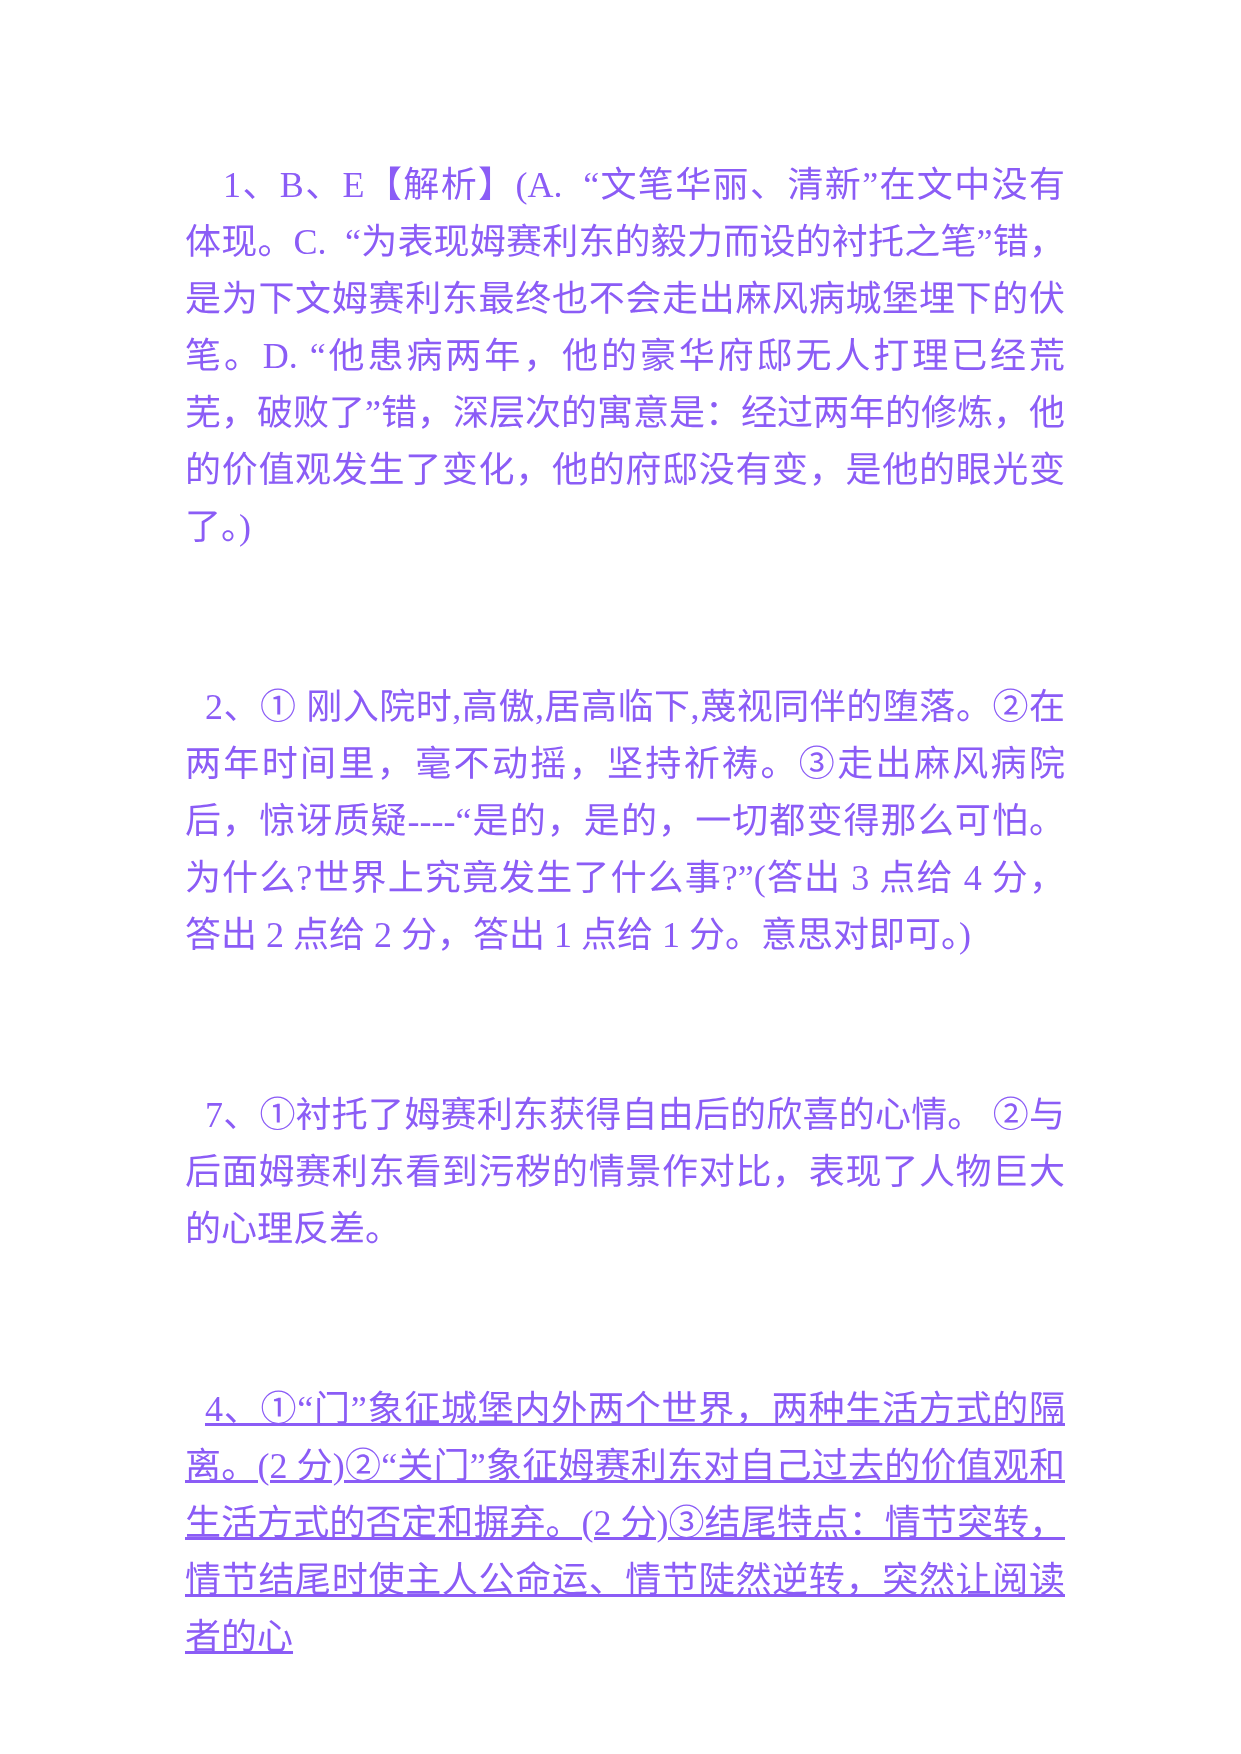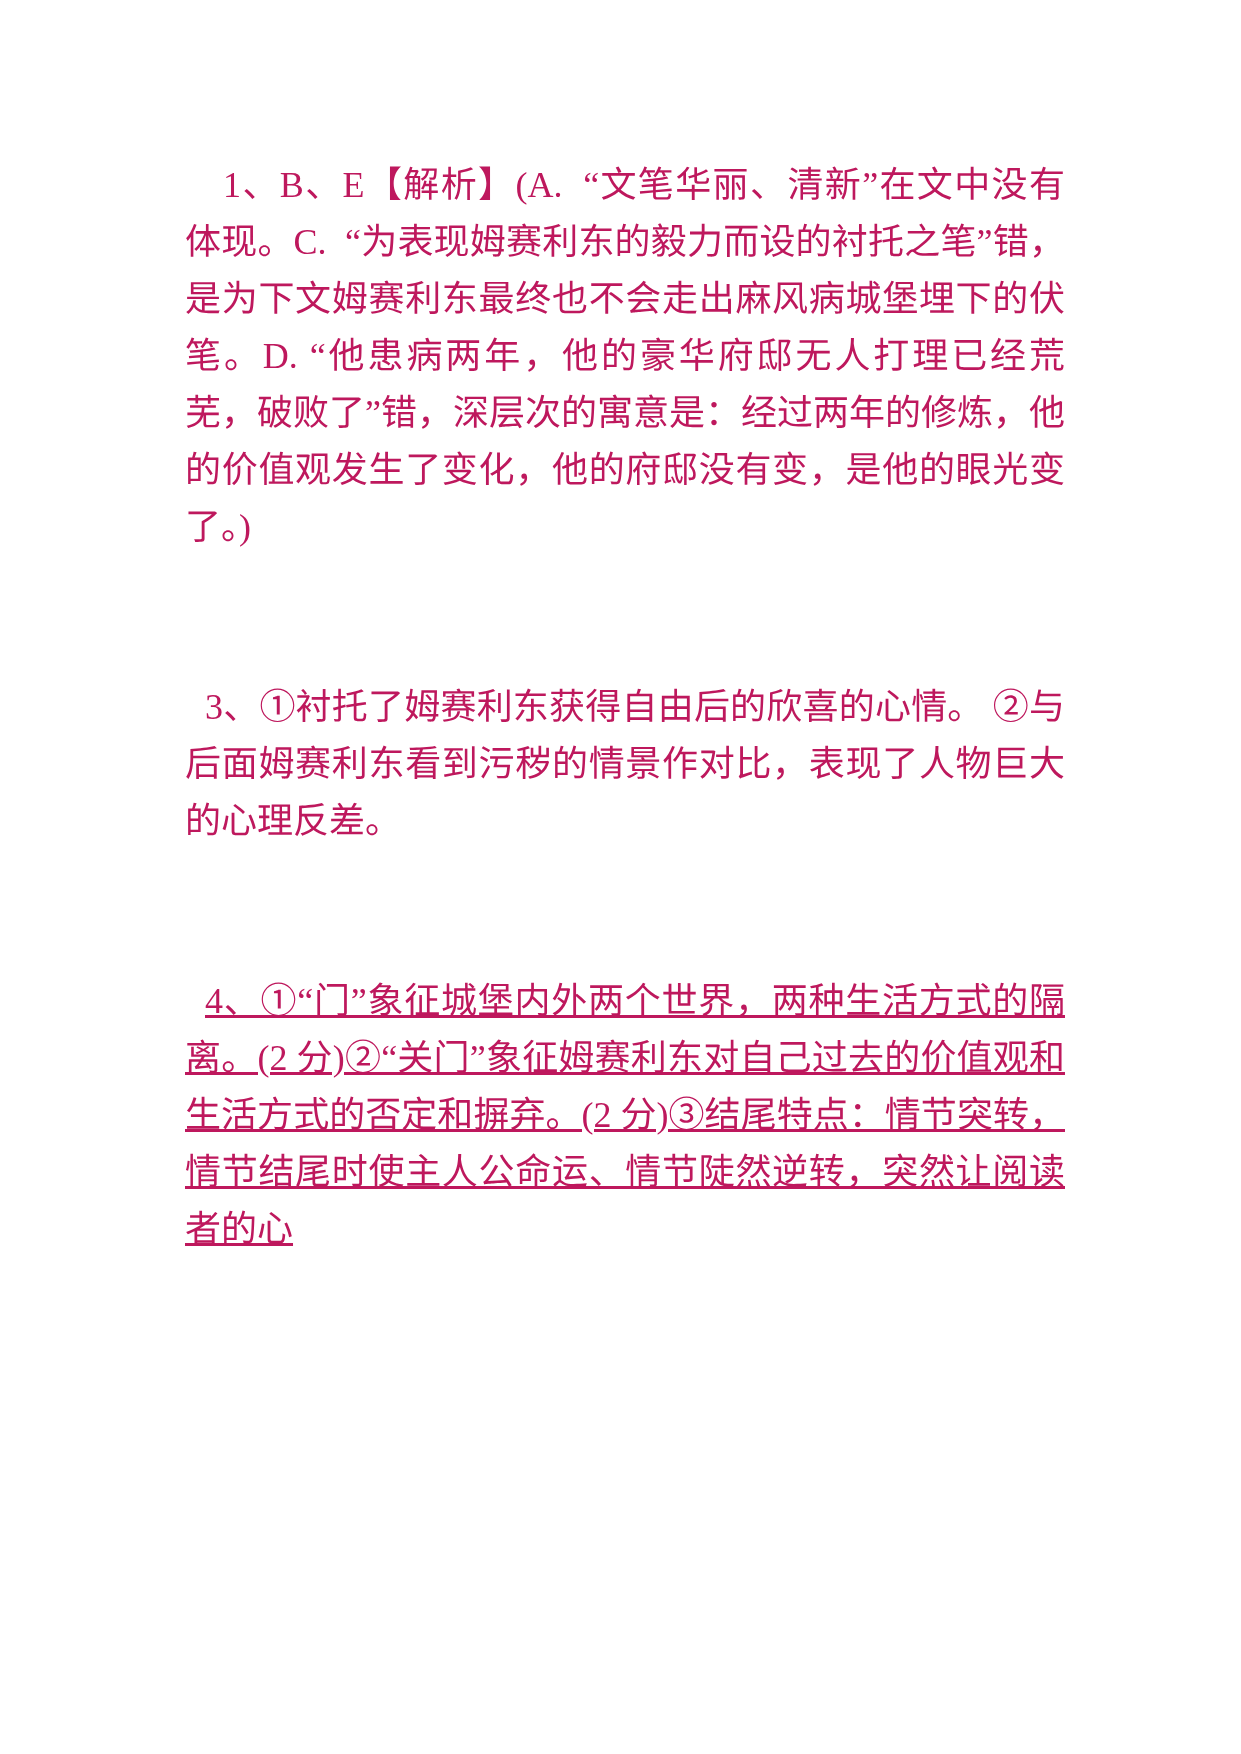--- a/index.html
+++ b/index.html
@@ -18,21 +18,21 @@
   .content {
     position: absolute;
     left: 185px;
     top: 157px;
     width: 880px;
   }
   .para {
     font-family: "Liberation Serif", "DejaVu Serif", serif;
     font-size: 36px;
     line-height: 57px;
-    color: #be185d;
+    color: #8b5cf6;
     text-align: justify;
     text-justify: inter-ideograph;
     white-space: pre-wrap;
     word-break: break-all;
     margin: 0 0 123px 0;
     text-indent: 38px;
   }
   .para.para-sm-indent {
     text-indent: 20px;
   }
@@ -40,16 +40,17 @@
     margin-bottom: 0;
     text-decoration: underline;
   }
 </style>
 </head>
 <body>
 
 <div class="page">
   <div class="content">
     <p class="para">1、B、E【解析】(A.  “文笔华丽、清新”在文中没有体现。C.  “为表现姆赛利东的毅力而设的衬托之笔”错，是为下文姆赛利东最终也不会走出麻风病城堡埋下的伏笔。D. “他患病两年，他的豪华府邸无人打理已经荒芜，破败了”错，深层次的寓意是：经过两年的修炼，他的价值观发生了变化，他的府邸没有变，是他的眼光变了。)</p>
-    <p class="para para-sm-indent">3、①衬托了姆赛利东获得自由后的欣喜的心情。 ②与后面姆赛利东看到污秽的情景作对比，表现了人物巨大的心理反差。</p>
+    <p class="para para-sm-indent">2、① 刚入院时,高傲,居高临下,蔑视同伴的堕落。②在两年时间里，毫不动摇，坚持祈祷。③走出麻风病院后，惊讶质疑----“是的，是的，一切都变得那么可怕。为什么?世界上究竟发生了什么事?”(答出 3 点给 4 分，答出 2 点给 2 分，答出 1 点给 1 分。意思对即可。)</p>
+    <p class="para para-sm-indent">7、①衬托了姆赛利东获得自由后的欣喜的心情。 ②与后面姆赛利东看到污秽的情景作对比，表现了人物巨大的心理反差。</p>
     <p class="para para-sm-indent">4、①“门”象征城堡内外两个世界，两种生活方式的隔离。(2 分)②“关门”象征姆赛利东对自己过去的价值观和生活方式的否定和摒弃。(2 分)③结尾特点：情节突转，情节结尾时使主人公命运、情节陡然逆转，突然让阅读者的心</p>
   </div>
 </div>
 
 </body></html>

